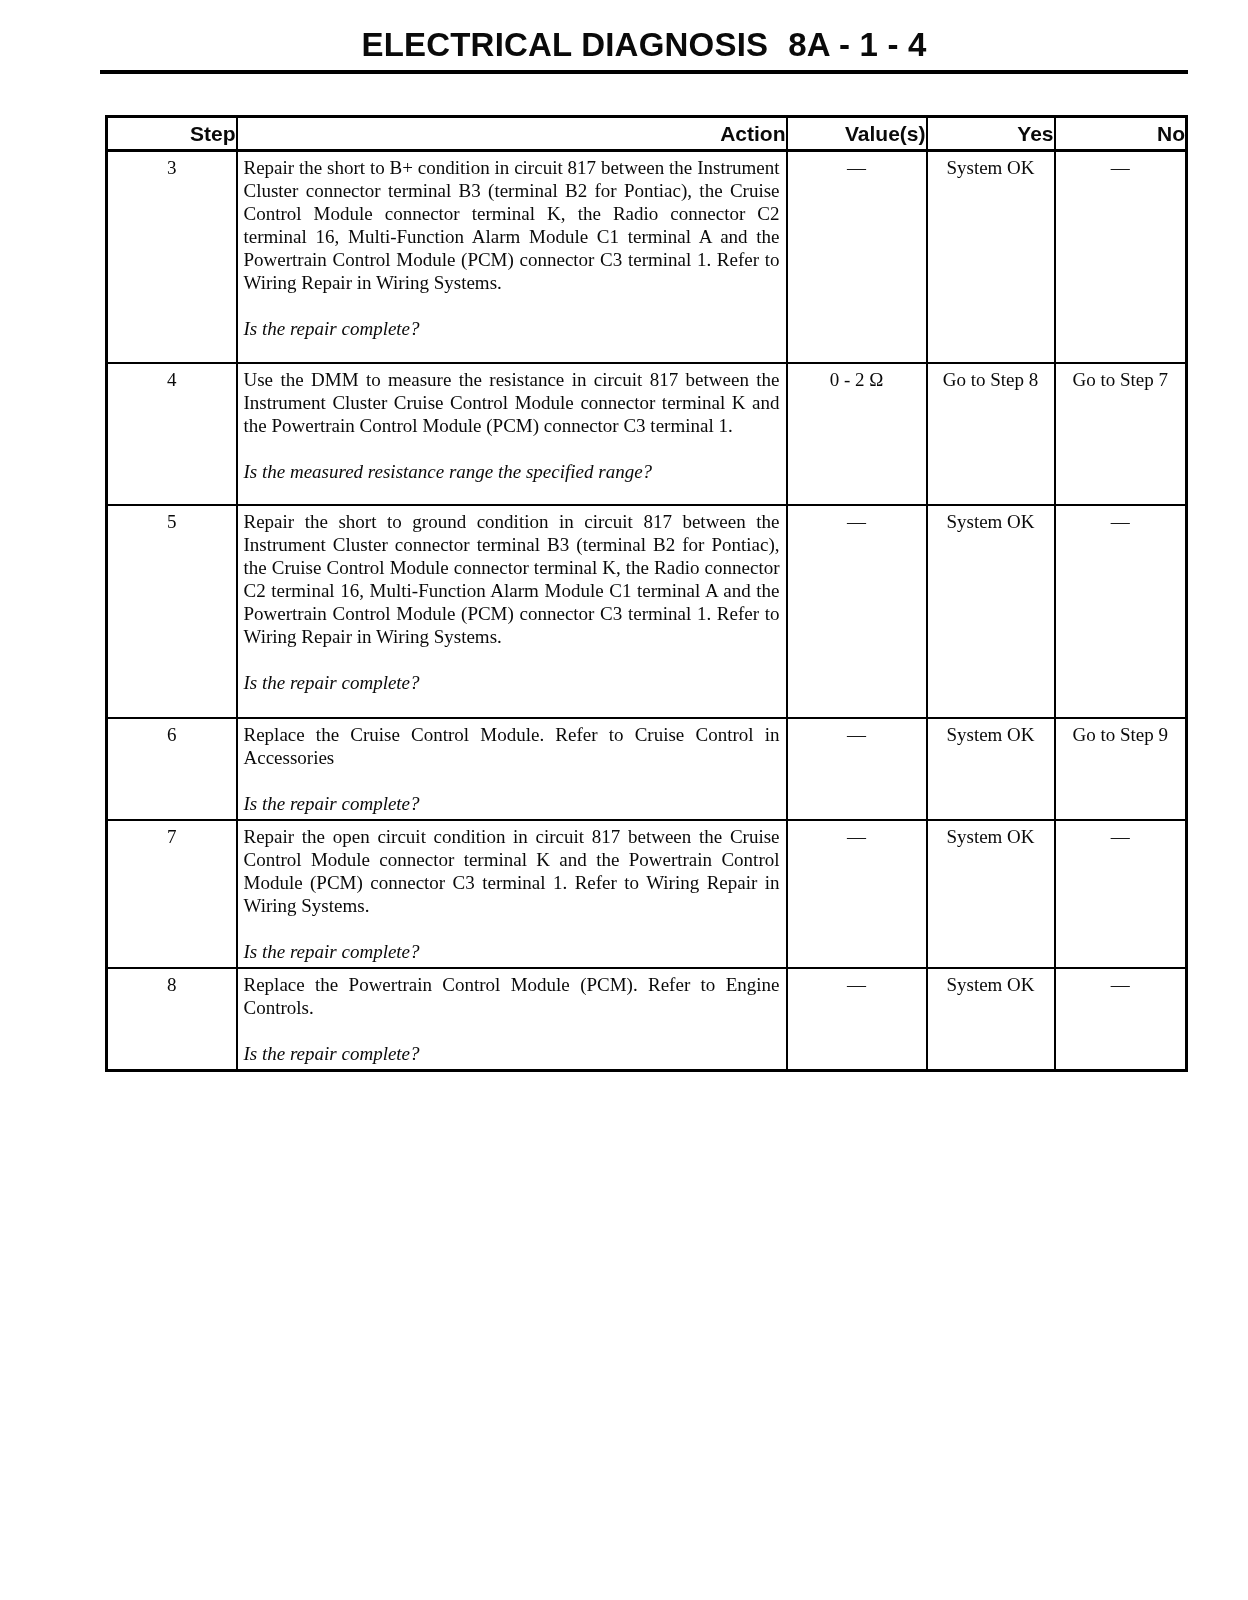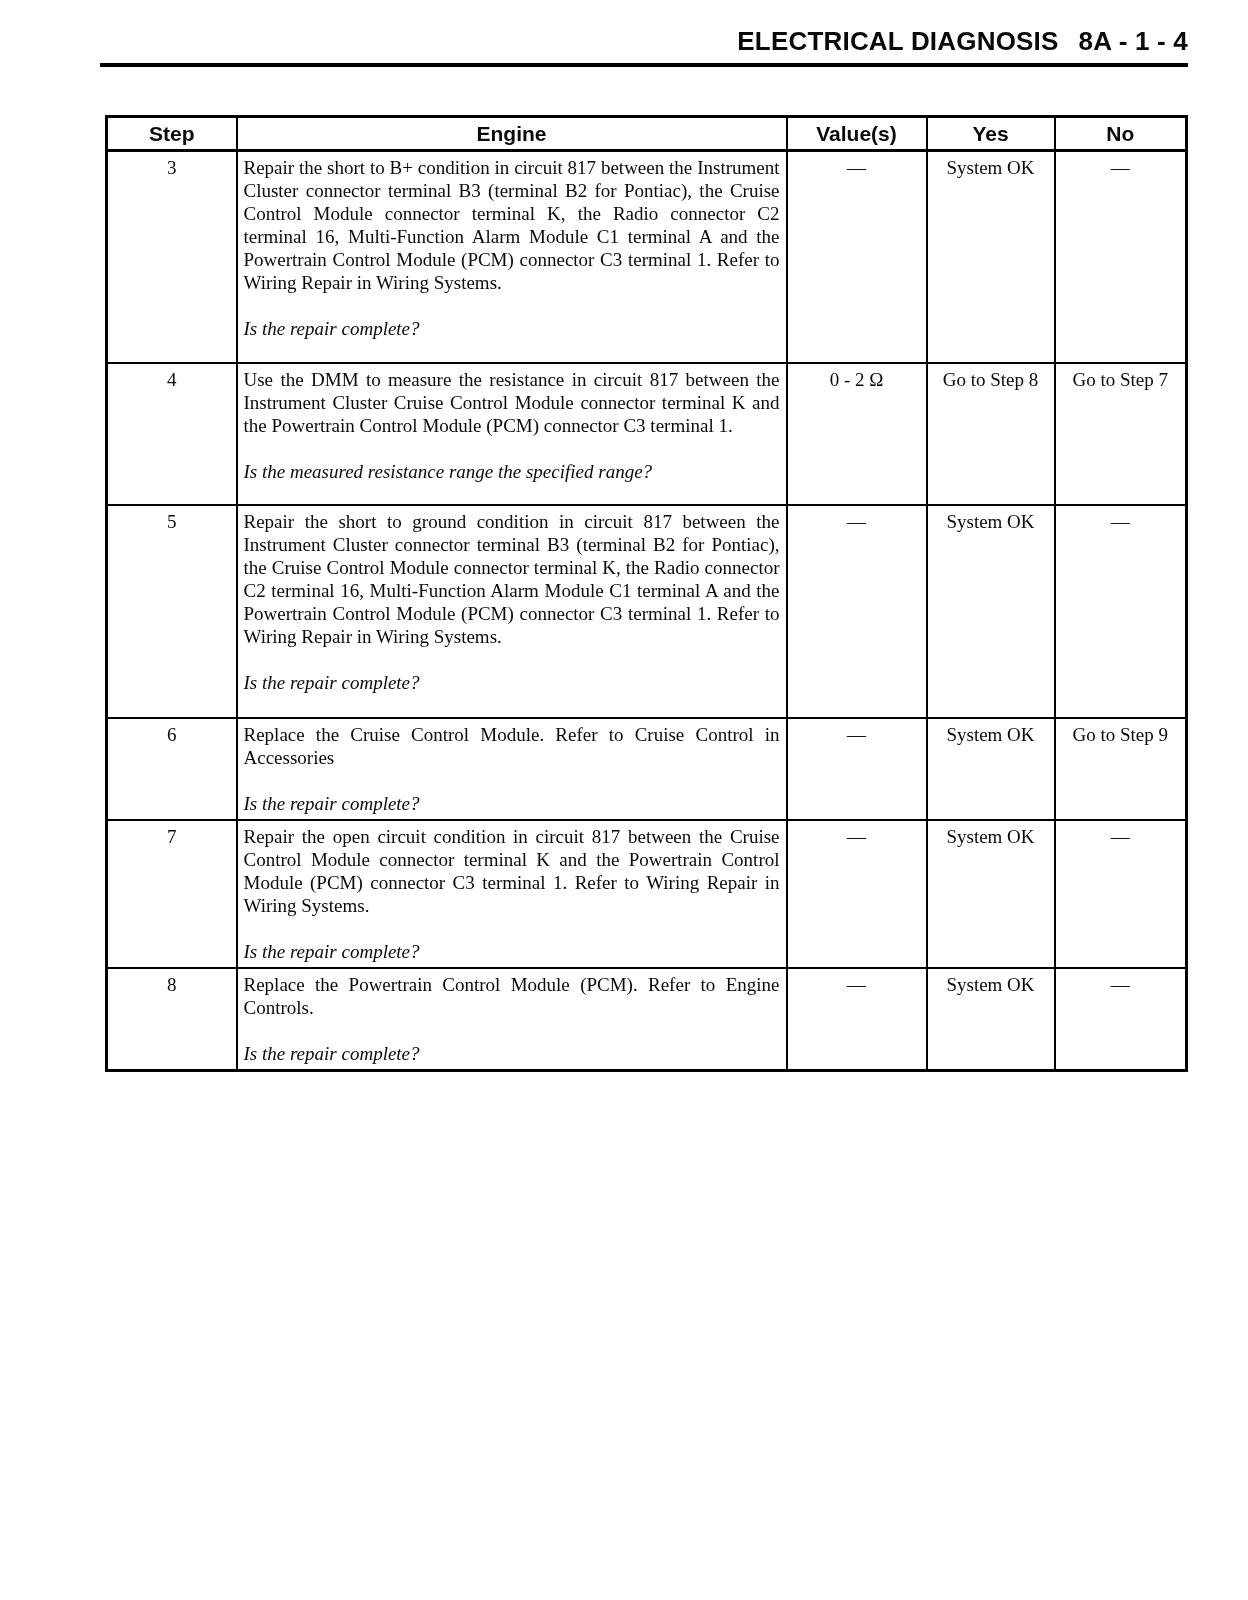--- a/index.html
+++ b/index.html
@@ -16,24 +16,24 @@
   }
 
   
   .running-header {
     position: absolute;
     left: 100px;
     top: 26px;
     width: 1088px;
   }
   .running-header-text {
-    text-align: right;
+    text-align: center;
     font-family: "Liberation Sans", sans-serif;
     font-weight: bold;
-    font-size: 26px;
+    font-size: 33px;
     letter-spacing: 0.2px;
     white-space: nowrap;
   }
   .running-header-text .pageno { margin-left: 20px; }
   .rule {
     margin-top: 6px;
     height: 4px;
     background: #000;
   }
 
@@ -47,21 +47,21 @@
     table-layout: fixed;
     border: 3px solid #000;
   }
   table.diag th {
     font-family: "Liberation Sans", sans-serif;
     font-weight: bold;
     font-size: 21px;
     height: 34px;
     border: 2px solid #000;
     border-bottom: 3px solid #000;
-    text-align: center;
+    text-align: right;
     vertical-align: middle;
     background: #fff;
   }
   table.diag td {
     border: 2px solid #000;
     vertical-align: top;
     font-size: 19px;
     line-height: 23px;
     padding: 4px 6px;
     background: #fff;
@@ -95,21 +95,21 @@
     <colgroup>
       <col style="width:130px">
       <col style="width:550px">
       <col style="width:140px">
       <col style="width:128px">
       <col style="width:132px">
     </colgroup>
     <thead>
       <tr>
         <th>Step</th>
-        <th>Engine</th>
+        <th>Action</th>
         <th>Value(s)</th>
         <th>Yes</th>
         <th>No</th>
       </tr>
     </thead>
     <tbody id="table-body">
   <tr>
     <td class="c-step"><span>3</span></td>
     <td class="c-action">
       <div class="action-para">Repair the short to B+ condition in circuit 817 between the Instrument Cluster connector terminal B3 (terminal B2 for Pontiac), the Cruise Control Module connector terminal K, the Radio connector C2 terminal 16, Multi-Function Alarm Module C1 terminal A and the Powertrain Control Module (PCM) connector C3 terminal 1. Refer to Wiring Repair in Wiring Systems.</div>

